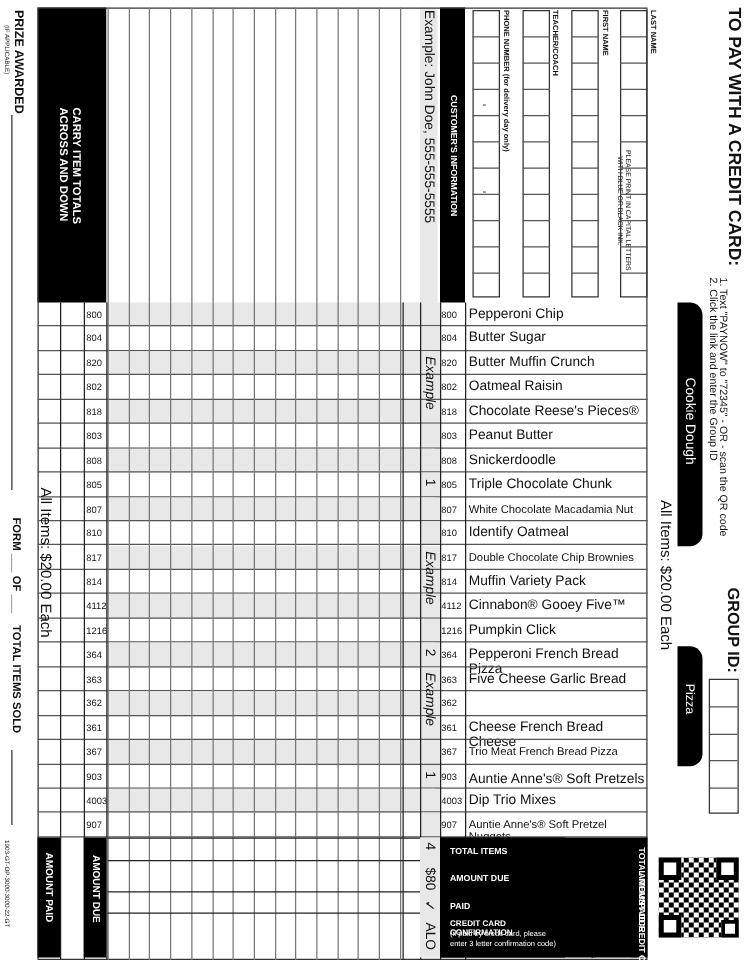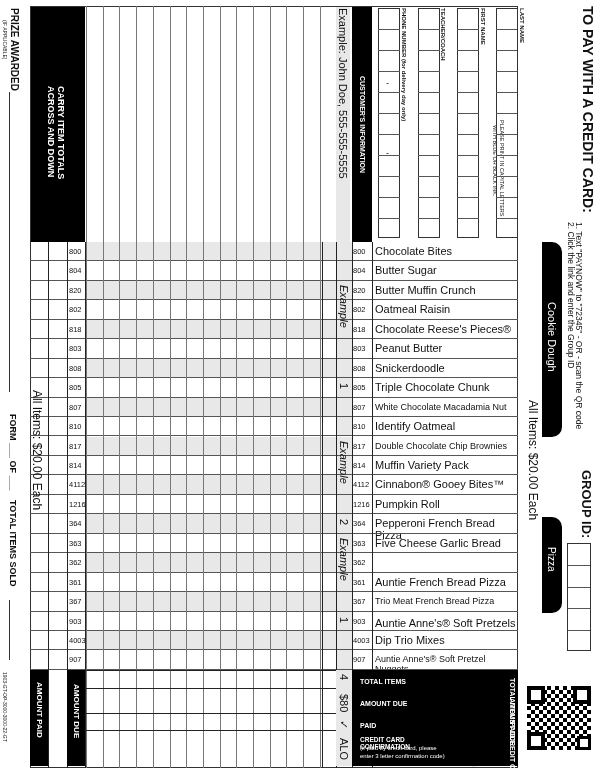--- a/index.html
+++ b/index.html
@@ -121,21 +121,21 @@
   <div class="rot" style="left:36px;top:80px;font-size:9px;font-weight:bold;">CARRY ITEM TOTALS</div>
   <div class="rot" style="left:26px;top:80px;font-size:9px;font-weight:bold;">ACROSS AND DOWN</div>
 </div>
 
 <div class="abs" style="left:30px;top:6px;width:488px;height:762px;border:1px solid #333;box-sizing:border-box;"></div>
 <div id="rows">
     <div class="abs" style="left: 30px; top: 242px; width: 488px; height: 19.45px;">
       <div class="shade" style="left: 56px; top: 0px; width: 262px; height: 19.45px;"></div>
       <div class="shade" style="left: 306px; top: 0px; width: 16px; height: 19.45px;"></div>
       <div class="abs code" style="left: 323px; top: 5px;">800</div>
-      <div class="abs item" style="left: 345px; top: 3px;">Chocolate Bites</div>
+      <div class="abs item" style="left: 345px; top: 3px;">Pepperoni Chip</div>
       <div class="abs code" style="left: 39px; top: 5px;">800</div>
       <div class="rot" style="left: 320px; top: 5px; font-size: 11px;"></div>
       <div class="hline" style="left: 0px; right: 0px; bottom: 0px;"></div>
     </div>
     <div class="abs" style="left: 30px; top: 261.45px; width: 488px; height: 19.45px;">
       <div class="shade" style="left: 306px; top: 0px; width: 16px; height: 19.45px;"></div>
       <div class="abs code" style="left: 323px; top: 5px;">804</div>
       <div class="abs item" style="left: 345px; top: 3px;">Butter Sugar</div>
       <div class="abs code" style="left: 39px; top: 5px;">804</div>
       <div class="rot" style="left: 320px; top: 5px; font-size: 11px;"></div>
@@ -223,29 +223,29 @@
       <div class="abs code" style="left: 323px; top: 5px;">814</div>
       <div class="abs item" style="left: 345px; top: 3px;">Muffin Variety Pack</div>
       <div class="abs code" style="left: 39px; top: 5px;">814</div>
       <div class="rot" style="left: 320px; top: 5px; font-size: 11px;"></div>
       <div class="hline" style="left: 0px; right: 0px; bottom: 0px;"></div>
     </div>
     <div class="abs" style="left: 30px; top: 475.4px; width: 488px; height: 19.45px;">
       <div class="shade" style="left: 56px; top: 0px; width: 262px; height: 19.45px;"></div>
       <div class="shade" style="left: 306px; top: 0px; width: 16px; height: 19.45px;"></div>
       <div class="abs code" style="left: 323px; top: 5px;">4112</div>
-      <div class="abs item" style="left: 345px; top: 3px;">Cinnabon® Gooey Bites™</div>
+      <div class="abs item" style="left: 345px; top: 3px;">Cinnabon® Gooey Five™</div>
       <div class="abs code" style="left: 39px; top: 5px;">4112</div>
       <div class="rot" style="left: 320px; top: 5px; font-size: 11px;"></div>
       <div class="hline" style="left: 0px; right: 0px; bottom: 0px;"></div>
     </div>
     <div class="abs" style="left: 30px; top: 494.85px; width: 488px; height: 19.45px;">
       <div class="shade" style="left: 306px; top: 0px; width: 16px; height: 19.45px;"></div>
       <div class="abs code" style="left: 323px; top: 5px;">1216</div>
-      <div class="abs item" style="left: 345px; top: 3px;">Pumpkin Roll</div>
+      <div class="abs item" style="left: 345px; top: 3px;">Pumpkin Click</div>
       <div class="abs code" style="left: 39px; top: 5px;">1216</div>
       <div class="rot" style="left: 320px; top: 5px; font-size: 11px;"></div>
       <div class="hline" style="left: 0px; right: 0px; bottom: 0px;"></div>
     </div>
     <div class="abs" style="left: 30px; top: 514.3px; width: 488px; height: 19.45px;">
       <div class="shade" style="left: 56px; top: 0px; width: 262px; height: 19.45px;"></div>
       <div class="shade" style="left: 306px; top: 0px; width: 16px; height: 19.45px;"></div>
       <div class="abs code" style="left: 323px; top: 5px;">364</div>
       <div class="abs item" style="left: 345px; top: 3px;">Pepperoni French Bread Pizza</div>
       <div class="abs code" style="left: 39px; top: 5px;">364</div>
@@ -264,21 +264,21 @@
       <div class="shade" style="left: 56px; top: 0px; width: 262px; height: 19.45px;"></div>
       <div class="shade" style="left: 306px; top: 0px; width: 16px; height: 19.45px;"></div>
       <div class="abs code" style="left: 323px; top: 5px;">362</div>
       <div class="abs code" style="left: 39px; top: 5px;">362</div>
       <div class="rot" style="left: 320px; top: 5px; font-size: 11px;"></div>
       <div class="hline" style="left: 0px; right: 0px; bottom: 0px;"></div>
     </div>
     <div class="abs" style="left: 30px; top: 572.65px; width: 488px; height: 19.45px;">
       <div class="shade" style="left: 306px; top: 0px; width: 16px; height: 19.45px;"></div>
       <div class="abs code" style="left: 323px; top: 5px;">361</div>
-      <div class="abs item" style="left: 345px; top: 3px;">Auntie French Bread Pizza</div>
+      <div class="abs item" style="left: 345px; top: 3px;">Cheese French Bread Cheese</div>
       <div class="abs code" style="left: 39px; top: 5px;">361</div>
       <div class="rot" style="left: 320px; top: 5px; font-size: 11px;"></div>
       <div class="hline" style="left: 0px; right: 0px; bottom: 0px;"></div>
     </div>
     <div class="abs" style="left: 30px; top: 592.1px; width: 488px; height: 19.45px;">
       <div class="shade" style="left: 56px; top: 0px; width: 262px; height: 19.45px;"></div>
       <div class="shade" style="left: 306px; top: 0px; width: 16px; height: 19.45px;"></div>
       <div class="abs code" style="left: 323px; top: 5px;">367</div>
       <div class="abs item" style="left: 345px; font-size: 9px; top: 4px;">Trio Meat French Bread Pizza</div>
       <div class="abs code" style="left: 39px; top: 5px;">367</div>

